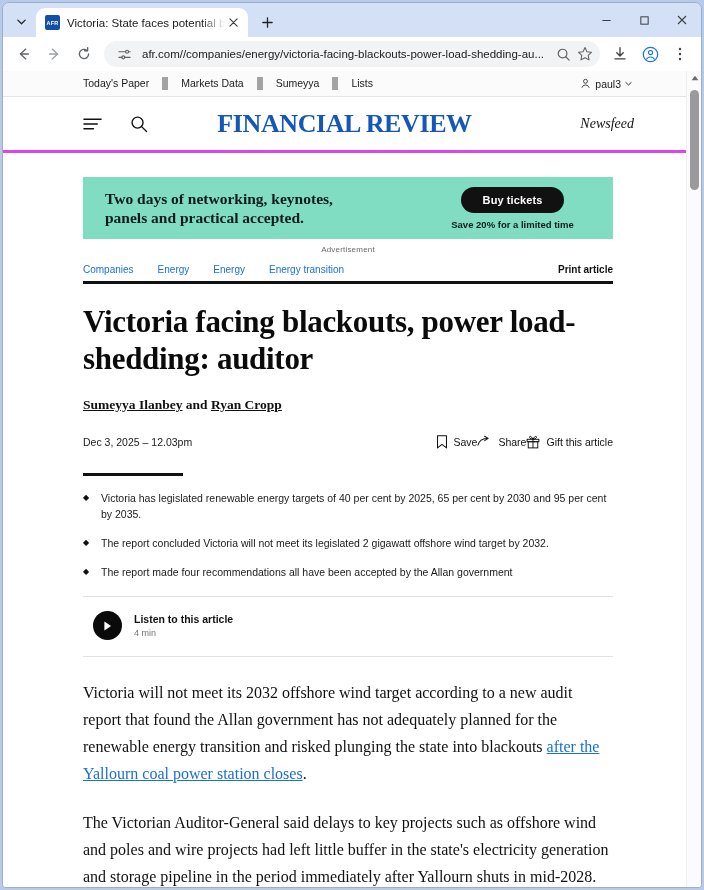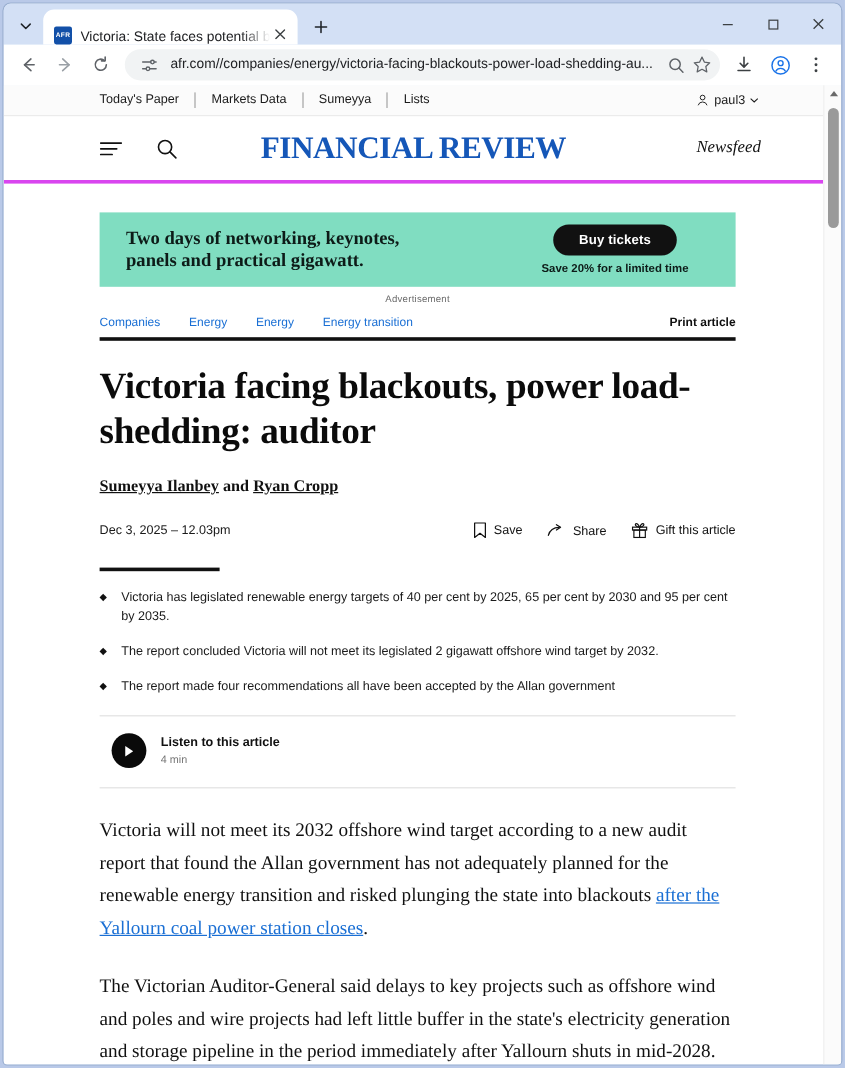--- a/index.html
+++ b/index.html
@@ -30,21 +30,21 @@
   .tab-list-btn {
     width: 26px; height: 26px; margin-bottom: 3px; margin-right: 2px;
     display: flex; align-items: center; justify-content: center;
     border-radius: 50%;
     color: #1f2328;
   }
   .tab {
     height: 29px;
     background: #ffffff;
     border-radius: 9px 9px 0 0;
-    display: flex; align-items: flex-end;
+    display: flex; align-items: center;
     padding: 0 6px 0 9px;
     min-width: 200px; max-width: 225px;
     position: relative;
   }
   .tab-favicon {
     width: 15px; height: 15px; flex: 0 0 15px;
     background: #1250a8;
     border-radius: 2px;
     display: flex; align-items: center; justify-content: center;
     color: #fff; font-size: 5.5px; font-weight: bold; letter-spacing: .3px;
@@ -135,21 +135,21 @@
     background: #fbfbfb;
     border-bottom: 1px solid #e6e6e6;
     display: flex; align-items: center;
     padding: 0 14px 0 0;
   }
   .utilbar-inner { width: 100%; display: flex; align-items: center; }
   .util-links { display: flex; align-items: center; margin-left: 74px; }
   .util-link {
     font-size: 10.5px; color: #1a1a1a;
     padding: 0 13px;
-    border-right: 1px solid #a3a3a3;
+    border-right: 6px solid #a3a3a3;
     line-height: 13px;
   }
   .util-link:first-child { padding-left: 6px; }
   .util-link:last-child { border-right: none; }
   .util-user { margin-left: auto; display: flex; align-items: center; gap: 4px; font-size: 10.5px; color: #1a1a1a; margin-right: 40px; }
 
   .masthead {
     height: 56px;
     background: #fff;
     border-bottom: 3px solid #d946ef;
@@ -227,21 +227,21 @@
     font-size: 13.5px; font-weight: bold; color: #111;
     margin-top: 20px;
   }
   .byline a { color: #111; text-decoration: underline; }
 
   .meta-row {
     display: flex; align-items: center;
     margin-top: 22px;
     font-size: 10.5px; color: #1a1a1a;
   }
-  .meta-actions { margin-left: auto; display: flex; align-items: flex-end; gap: 21px; }
+  .meta-actions { margin-left: auto; display: flex; align-items: flex-start; }
   .meta-action { display: flex; align-items: center; gap: 6px; font-size: 10.5px; color: #111; }
 
   .kp-rule { border-top: 3px solid #111; width: 100px; margin-top: 24px; }
   .kp-title { font-size: 10.5px; font-weight: bold; letter-spacing: .3px; color: #111; margin-top: 7px; }
   .kp-list { margin-top: 14px; }
   .kp-item { display: flex; margin-bottom: 13px; }
   .kp-bullet { flex: 0 0 18px; color: #111; font-size: 8px; line-height: 16px; }
   .kp-text { font-size: 10.5px; line-height: 16px; color: #1a1a1a; flex: 1 1 auto; }
 
   .listen-sep { border-top: 1px solid #e2e2e2; margin-top: 16px; }
@@ -429,21 +429,21 @@
         <div class="mh-logo">FINANCIAL REVIEW</div>
         <div class="mh-newsfeed">Newsfeed</div>
       </div>
 
       <div class="content">
         <div class="wrap">
 
           <div class="ad-box">
             <div class="ad-text">
               <div>Two days of networking, keynotes,</div>
-              <div>panels and practical gigawatt.</div>
+              <div>panels and practical accepted.</div>
             </div>
             <div class="ad-right">
               <div class="ad-btn">Buy tickets</div>
               <div class="ad-sub">Save 20% for a limited time</div>
             </div>
           </div>
           <div class="ad-label">Advertisement</div>
 
           <div class="breadcrumbs">
             <span class="bc-link">Companies</span>

